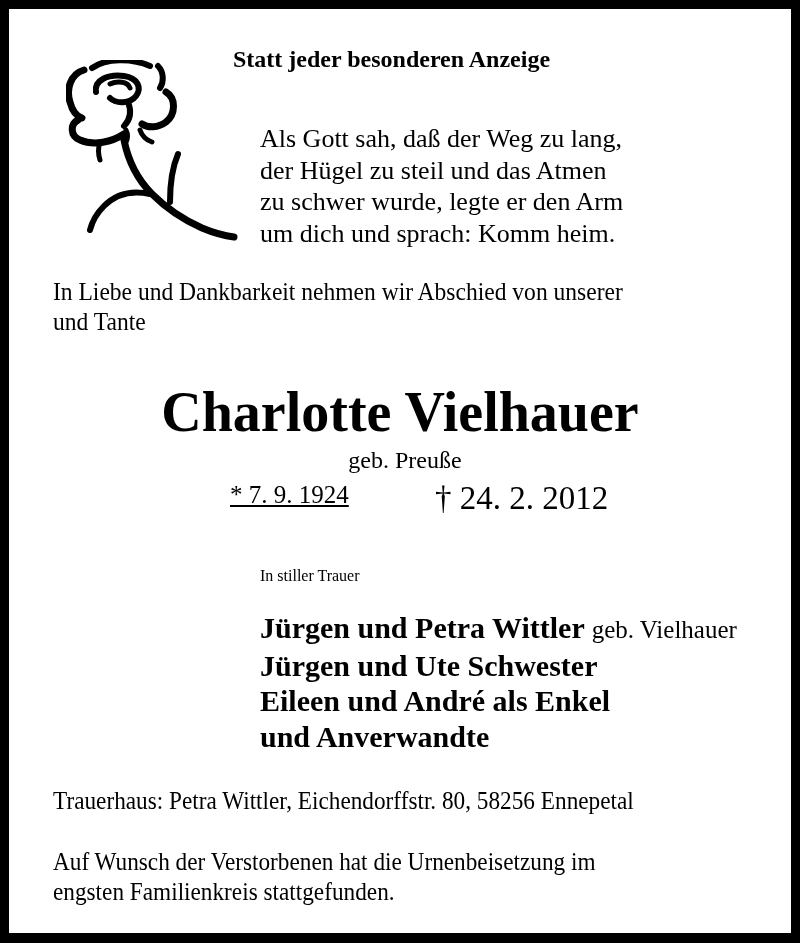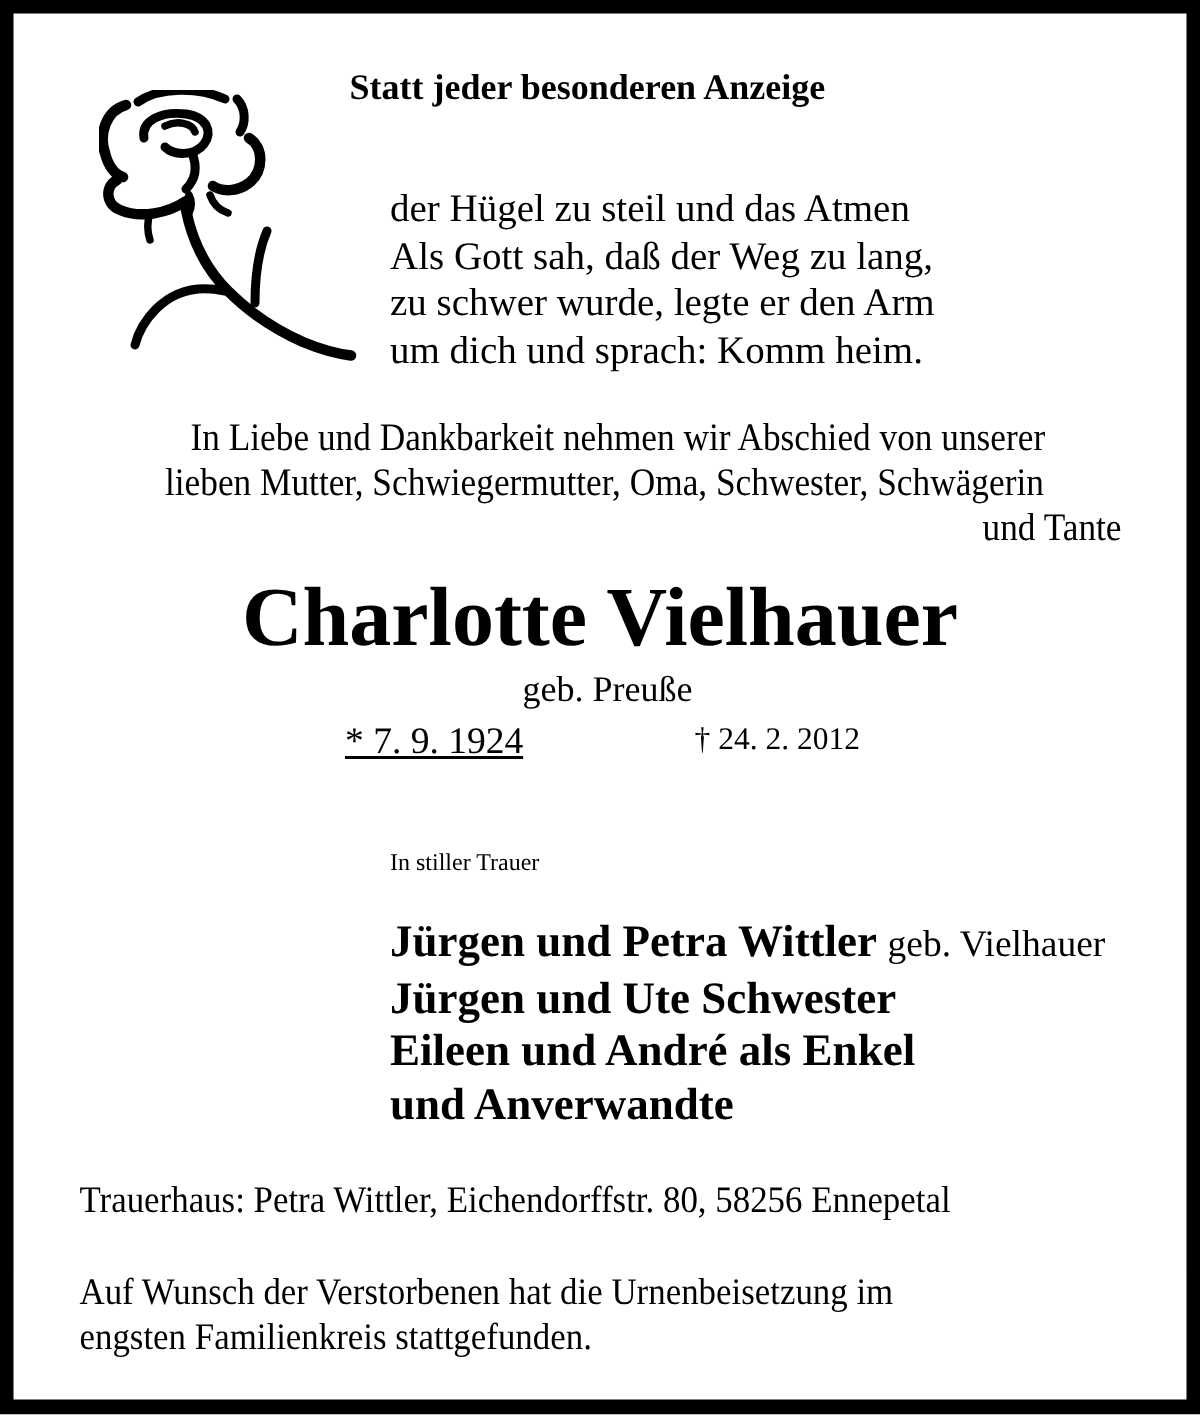--- a/index.html
+++ b/index.html
@@ -50,43 +50,41 @@
       left: 53px; top: 277px;
       width: 704px;
       font-size: 26px;
       line-height: 30px;
     }
     .intro .line {
       white-space: nowrap;
       transform-origin: left top;
       display: block;
       height: 30px;
-      text-align: right;
     }
 
     .name {
       left: 0; width: 800px; top: 384px;
       text-align: center;
       font-size: 56px;
       font-weight: bold;
     }
     .maiden {
       left: 0; width: 810px; top: 448px;
       text-align: center;
       font-size: 24px;
     }
     .born {
       left: 230px; top: 482px;
       font-size: 25px;
       text-decoration: underline;
     }
     .died {
       left: 435px; top: 482px;
-      font-size: 21px;
-      margin-left: 28px;
+      font-size: 33px;
     }
     .mourn-label {
       left: 260px; top: 568px;
       font-size: 16px;
     }
     .mourners {
       position: absolute;
       left: 260px; top: 610px;
       font-size: 30px;
       line-height: 35.5px;
@@ -144,29 +142,28 @@
   <path d="M60 70 C62 74 62 78 60 82" stroke-width="5"></path>
 
   <path d="M58 80 C62 100 70 118 86 134 C100 148 118 160 136 168 C148 173 160 176 168 177" stroke-width="7"></path>
 
   <path d="M84 134 C66 130 50 134 38 146 C30 154 26 162 24 170" stroke-width="6"></path>
 
   <path d="M104 142 C104 126 106 108 112 94" stroke-width="6"></path>
 </svg>
 
 <div class="poem">
+  <div>Als Gott sah, daß der Weg zu lang,</div>
   <div>der Hügel zu steil und das Atmen</div>
-  <div>Als Gott sah, daß der Weg zu lang,</div>
   <div>zu schwer wurde, legte er den Arm</div>
   <div>um dich und sprach: Komm heim.</div>
 </div>
 
 <div class="intro">
   <span class="line"><span class="condensed" style="transform: scaleX(0.905);">In Liebe und Dankbarkeit nehmen wir Abschied von unserer</span></span>
-  <span class="line"><span class="condensed" style="transform: scaleX(0.905);">lieben Mutter, Schwiegermutter, Oma, Schwester, Schwägerin</span></span>
   <span class="line"><span class="condensed" style="transform: scaleX(0.905);">und Tante</span></span>
 </div>
 
 <div class="abs name">Charlotte Vielhauer</div>
 <div class="abs maiden">geb. Preuße</div>
 <div class="abs born">* 7. 9. 1924</div>
 <div class="abs died">† 24. 2. 2012</div>
 
 <div class="abs mourn-label">In stiller Trauer</div>
 

